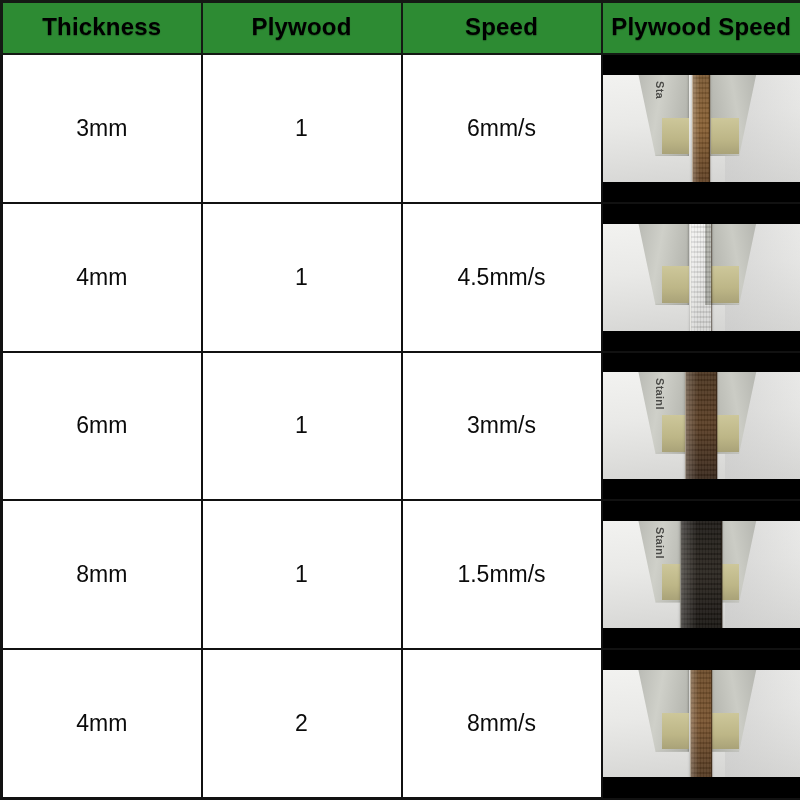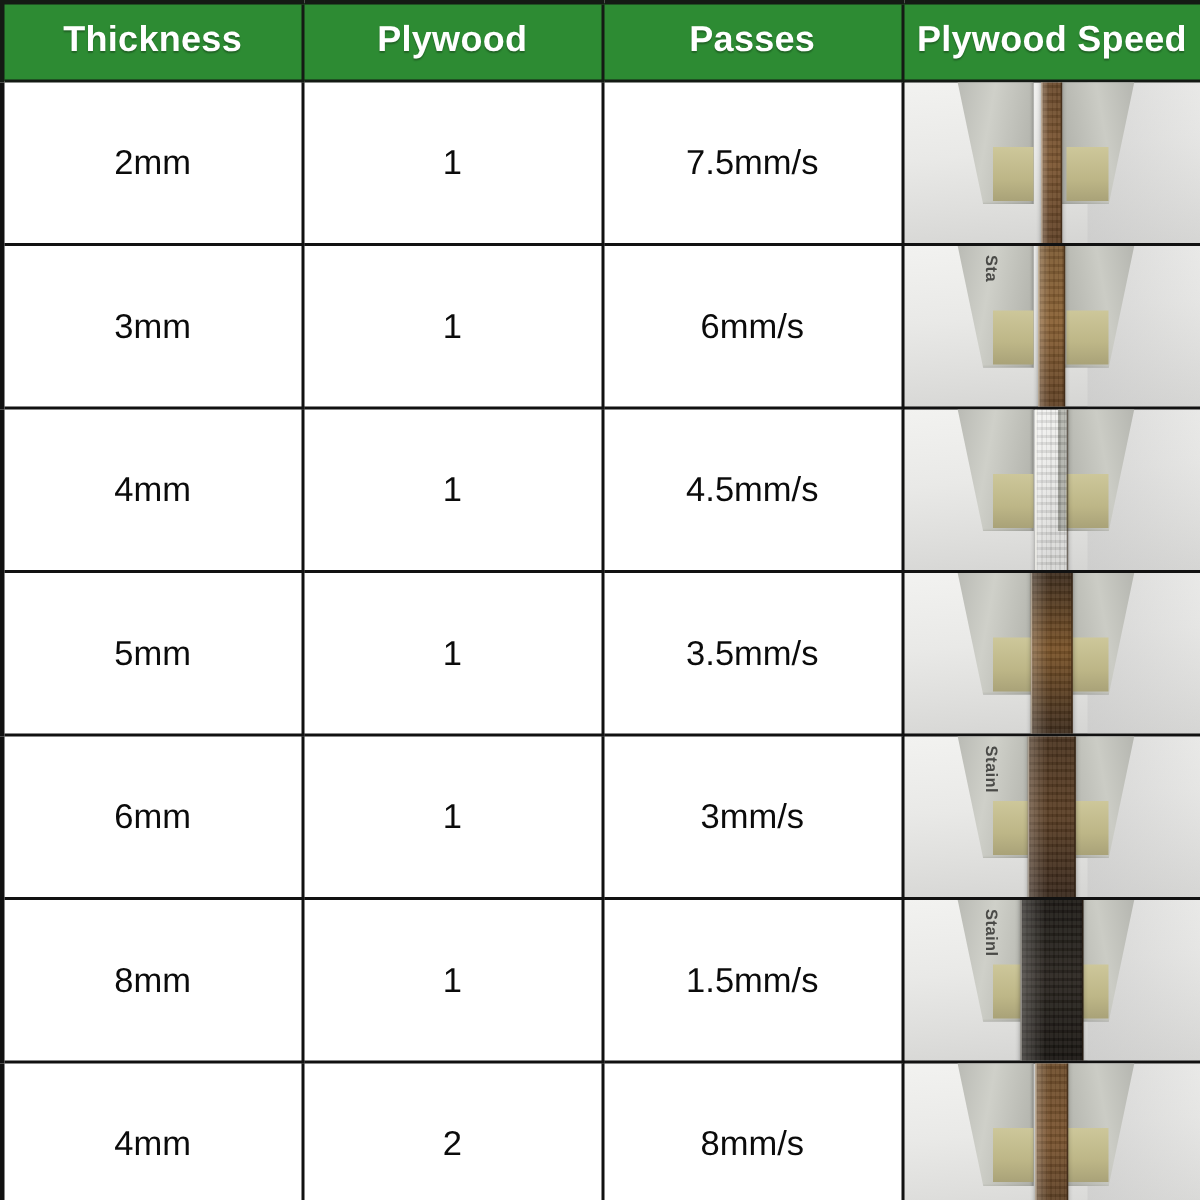--- a/index.html
+++ b/index.html
@@ -12,21 +12,21 @@
   }
   #table{
     width:800px;height:800px;
     border-collapse:collapse;
     table-layout:fixed;
   }
   #table col{width:200px;}
 
   th.hdr{
     background:#2d8b33;
-    color:#ffffff;
+    color:#000000;
     font-size:24px;
     font-weight:bold;
     height:48px;
     padding:0 0 2px 0;
     text-align:center;
     vertical-align:middle;
     border:2px solid #141a14;
     border-top-width:3px;
     letter-spacing:.2px;
     text-shadow:0 1px 1px rgba(0,0,0,.28);
@@ -133,44 +133,26 @@
   <colgroup>
       <col>
       <col>
       <col>
       <col>
     </colgroup>
   <thead>
     <tr>
       <th class="hdr">Thickness</th>
       <th class="hdr">Plywood</th>
-      <th class="hdr">Passes</th>
+      <th class="hdr">Speed</th>
       <th class="hdr">Plywood Speed</th>
     </tr>
   </thead>
   <tbody id="tbody">
       <tr class="row">
-        <td class="cell">2mm</td>
-        <td class="cell">1</td>
-        <td class="cell">7.5mm/s</td>
-        <td class="photo">
-          <div class="ph" title="2mm plywood edge held in stainless caliper jaws, thin light-brown cut edge">
-            <div class="backdrop"></div>
-            <div class="jawL"></div>
-            <div class="jawR"></div>
-            <div class="tanL"></div>
-            <div class="tanR"></div>
-            <div class="strip" style="width: 6%; background: linear-gradient(rgb(107, 74, 44) 0%, rgb(125, 87, 50) 45%, rgb(93, 63, 38) 100%);">
-              <div class="face"></div>
-              <div class="sheen"></div>
-            </div>
-          </div>
-        </td>
-      </tr>
-      <tr class="row">
         <td class="cell">3mm</td>
         <td class="cell">1</td>
         <td class="cell">6mm/s</td>
         <td class="photo">
           <div class="ph" title="3mm plywood edge in caliper jaws, medium brown scorched edge">
             <div class="backdrop"></div>
             <div class="jawL"></div>
             <div class="jawR"></div>
             <div class="tanL"></div>
             <div class="tanR"></div>
@@ -187,38 +169,20 @@
         <td class="cell">1</td>
         <td class="cell">4.5mm/s</td>
         <td class="photo">
           <div class="ph" title="4mm plywood edge in caliper jaws, dark brown scorched edge">
             <div class="backdrop"></div>
             <div class="jawL"></div>
             <div class="jawR"></div>
             <div class="tanL"></div>
             <div class="tanR"></div>
             <div class="strip" style="width: 10%;">
-              <div class="face"></div>
-              <div class="sheen"></div>
-            </div>
-          </div>
-        </td>
-      </tr>
-      <tr class="row">
-        <td class="cell">5mm</td>
-        <td class="cell">1</td>
-        <td class="cell">3.5mm/s</td>
-        <td class="photo">
-          <div class="ph" title="5mm plywood edge in caliper jaws, dark charred brown edge">
-            <div class="backdrop"></div>
-            <div class="jawL"></div>
-            <div class="jawR"></div>
-            <div class="tanL"></div>
-            <div class="tanR"></div>
-            <div class="strip" style="width: 13%; background: linear-gradient(rgb(59, 43, 29) 0%, rgb(122, 83, 40) 45%, rgb(51, 37, 26) 100%);">
               <div class="face"></div>
               <div class="sheen"></div>
             </div>
           </div>
         </td>
       </tr>
       <tr class="row">
         <td class="cell">6mm</td>
         <td class="cell">1</td>
         <td class="cell">3mm/s</td>

